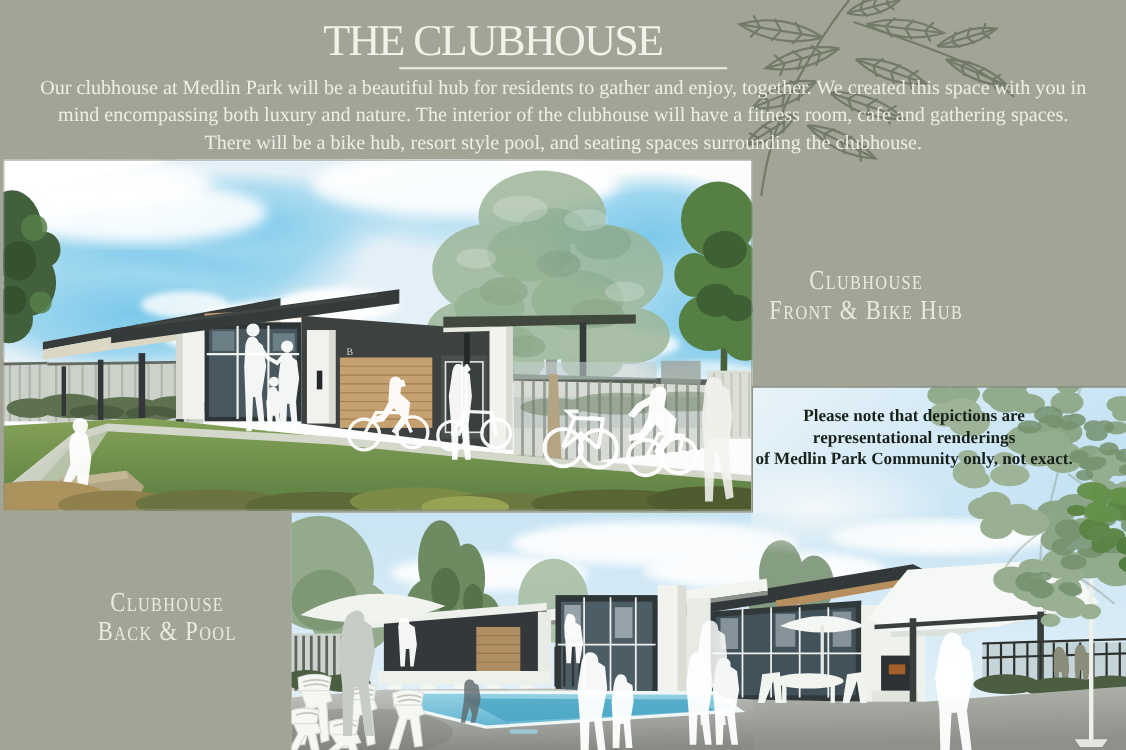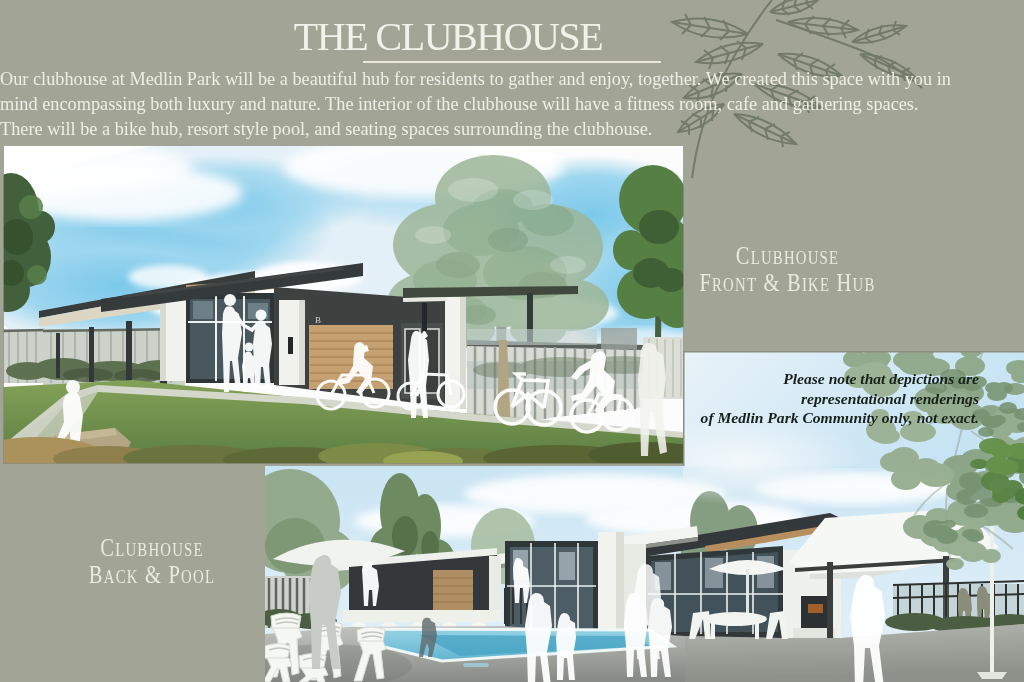--- a/index.html
+++ b/index.html
@@ -1,27 +1,27 @@
 <!DOCTYPE html>
 <html><head><meta charset="utf-8"><style>
   html,body{margin:0;padding:0}
   body{width:1024px;height:682px;background:#a2a596;position:relative;overflow:hidden;
        font-family:"Liberation Serif",serif}
   .title{position:absolute;left:0;top:13px;width:896px;text-align:center;
          font-size:40px;letter-spacing:-1.5px;color:#f2f2ea;}
   .rule{position:absolute;left:363px;top:61px;width:298px;height:2px;background:#e9e8d9}
-  .para{position:absolute;left:0;top:67px;width:1024px;
+  .para{position:absolute;left:0;top:67px;width:1024px;text-align:center;
         font-size:18.3px;line-height:25px;color:#efeee6}
   .lbl{position:absolute;color:#e9ebe0;font-variant:small-caps;text-align:center;
        font-size:25px;line-height:27px;letter-spacing:1.5px;transform:scaleX(0.82)}
   #img1{position:absolute;left:3px;top:145px;width:681px;height:319px}
   #panel2{position:absolute;left:683px;top:351px;width:341px;height:331px}
   #pool{position:absolute;left:265px;top:466px;width:759px;height:216px}
-  #note{position:absolute;left:683px;top:369px;width:296px;text-align:right;
-        font-style:italic;font-weight:bold;font-size:15.6px;line-height:19.5px;color:#17211a}
+  #note{position:absolute;left:683px;top:369px;width:296px;text-align:center;
+        font-weight:bold;font-size:15.6px;line-height:19.5px;color:#17211a}
   svg{display:block}
 </style></head>
 <body>
 <svg id="leafdec" style="position:absolute;left:655px;top:0" width="300" height="185" viewBox="0 0 300 185">
   <g stroke="#6f7765" stroke-width="2" fill="none" opacity="0.92">
   <path d="M117,0 C93,30 71,68 58,98 C46,128 41,150 37,178"></path>
   <path d="M121,20 C157,32 191,44 215,54 C237,64 251,74 267,88"></path>
   <path d="M93,34 Q58,11 17,22 Q52,45 93,34"></path>
   <path d="M93,34 L17,22"></path>
   <path d="M74,31 L68,20"></path>

